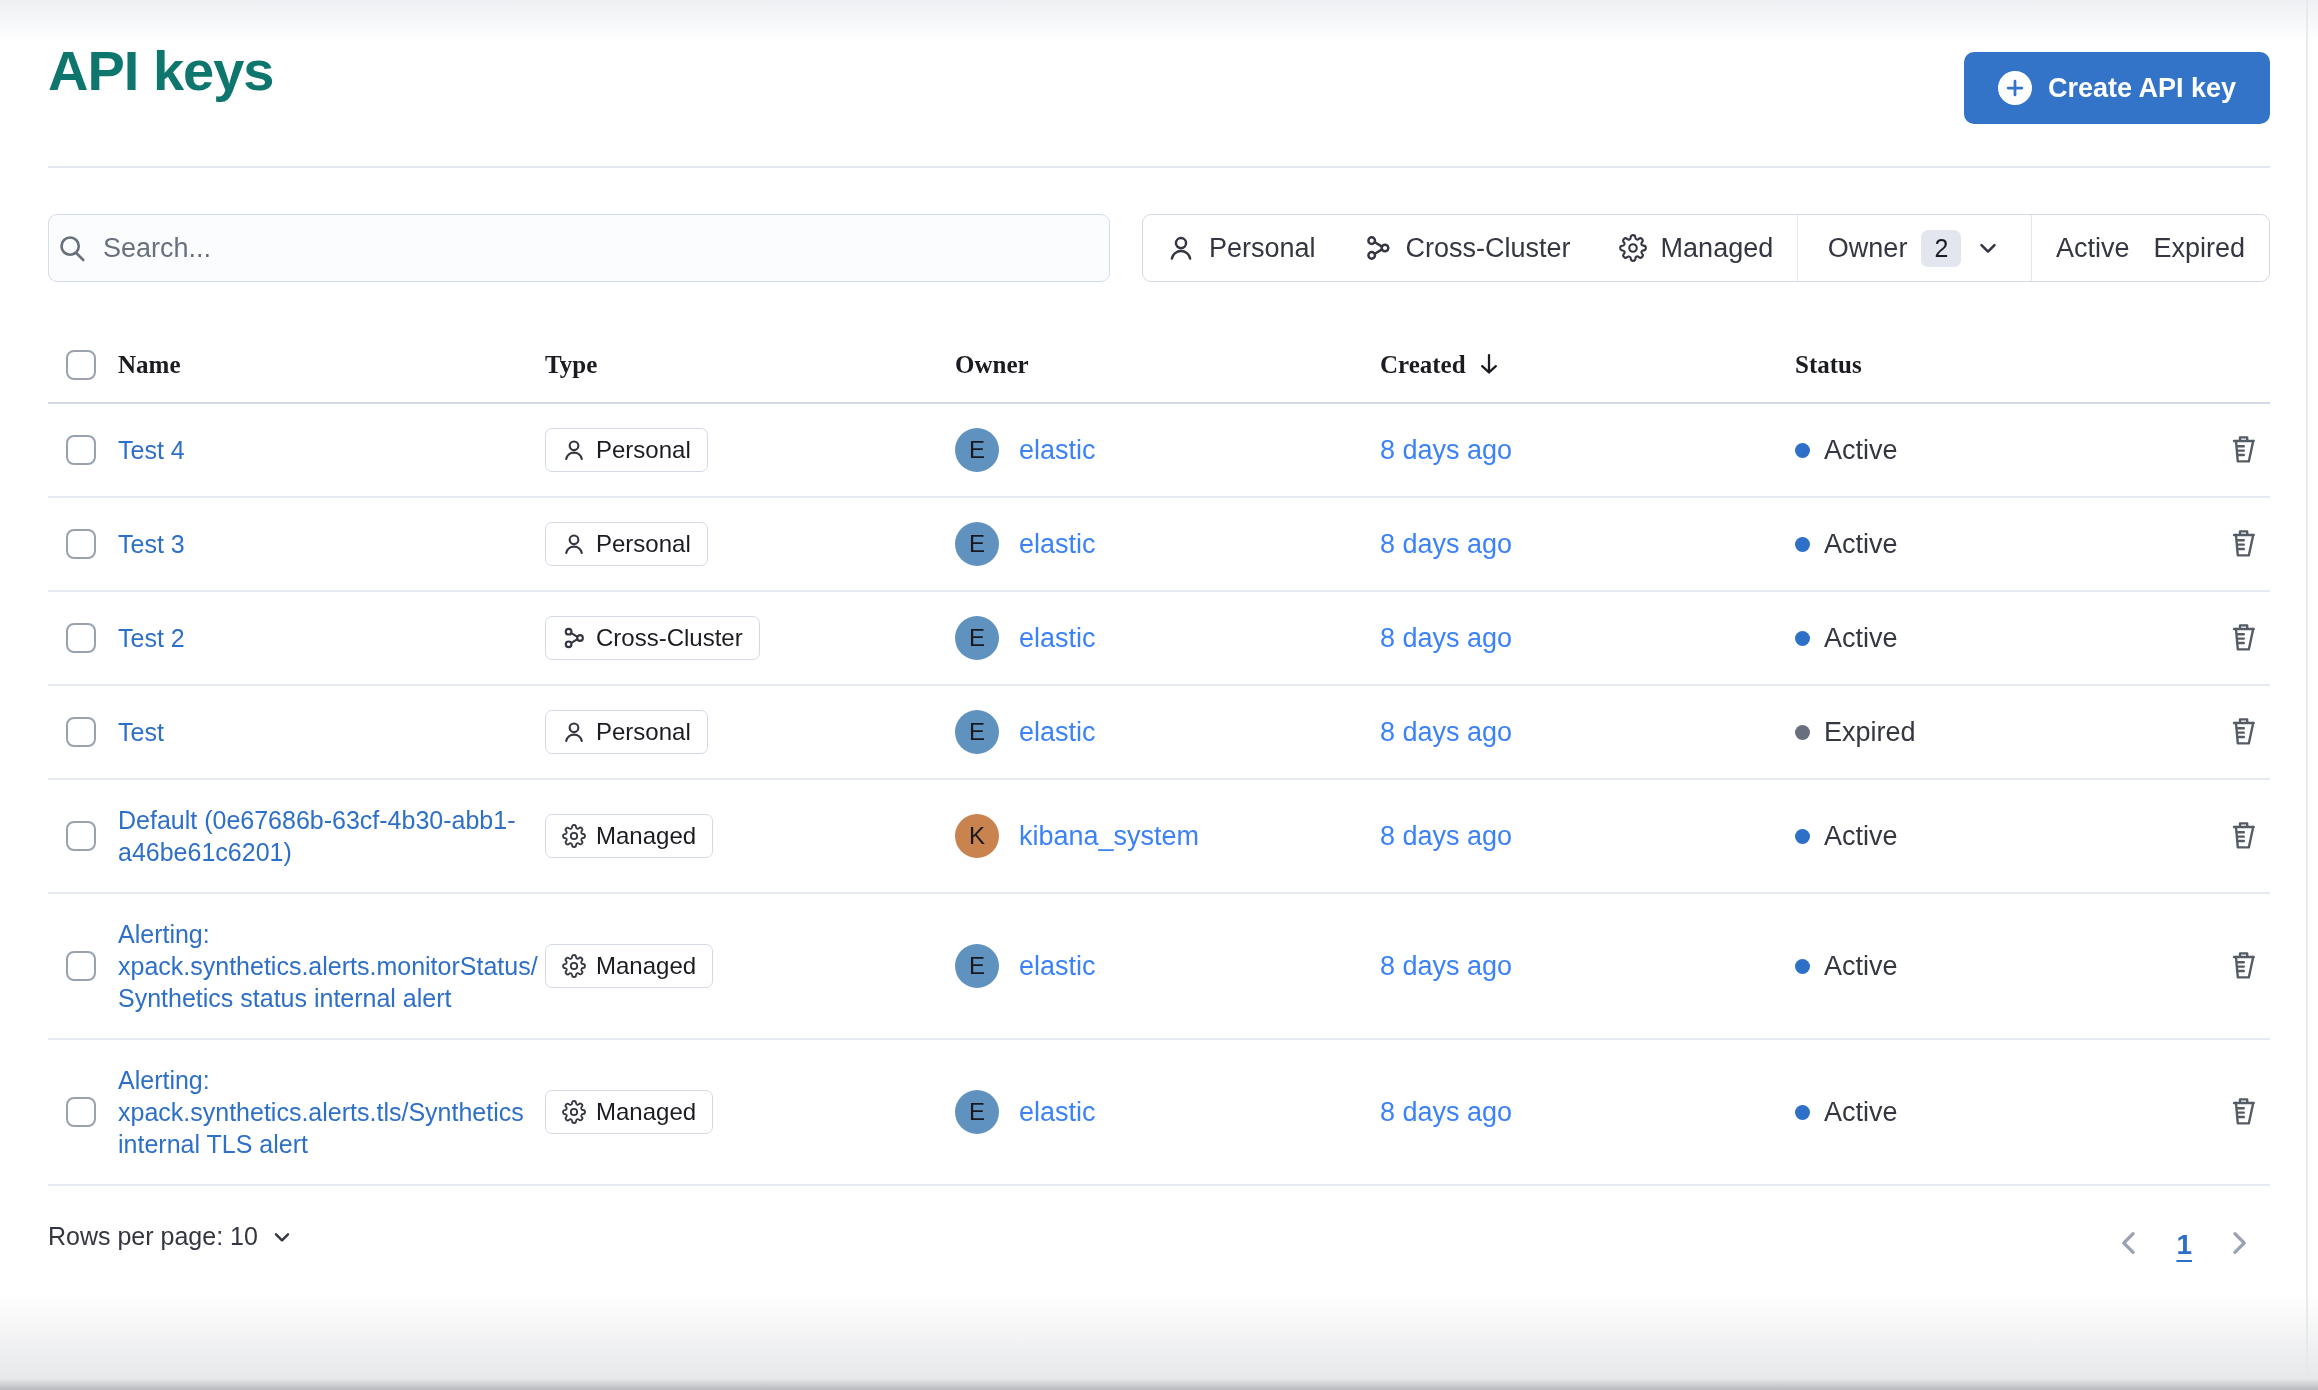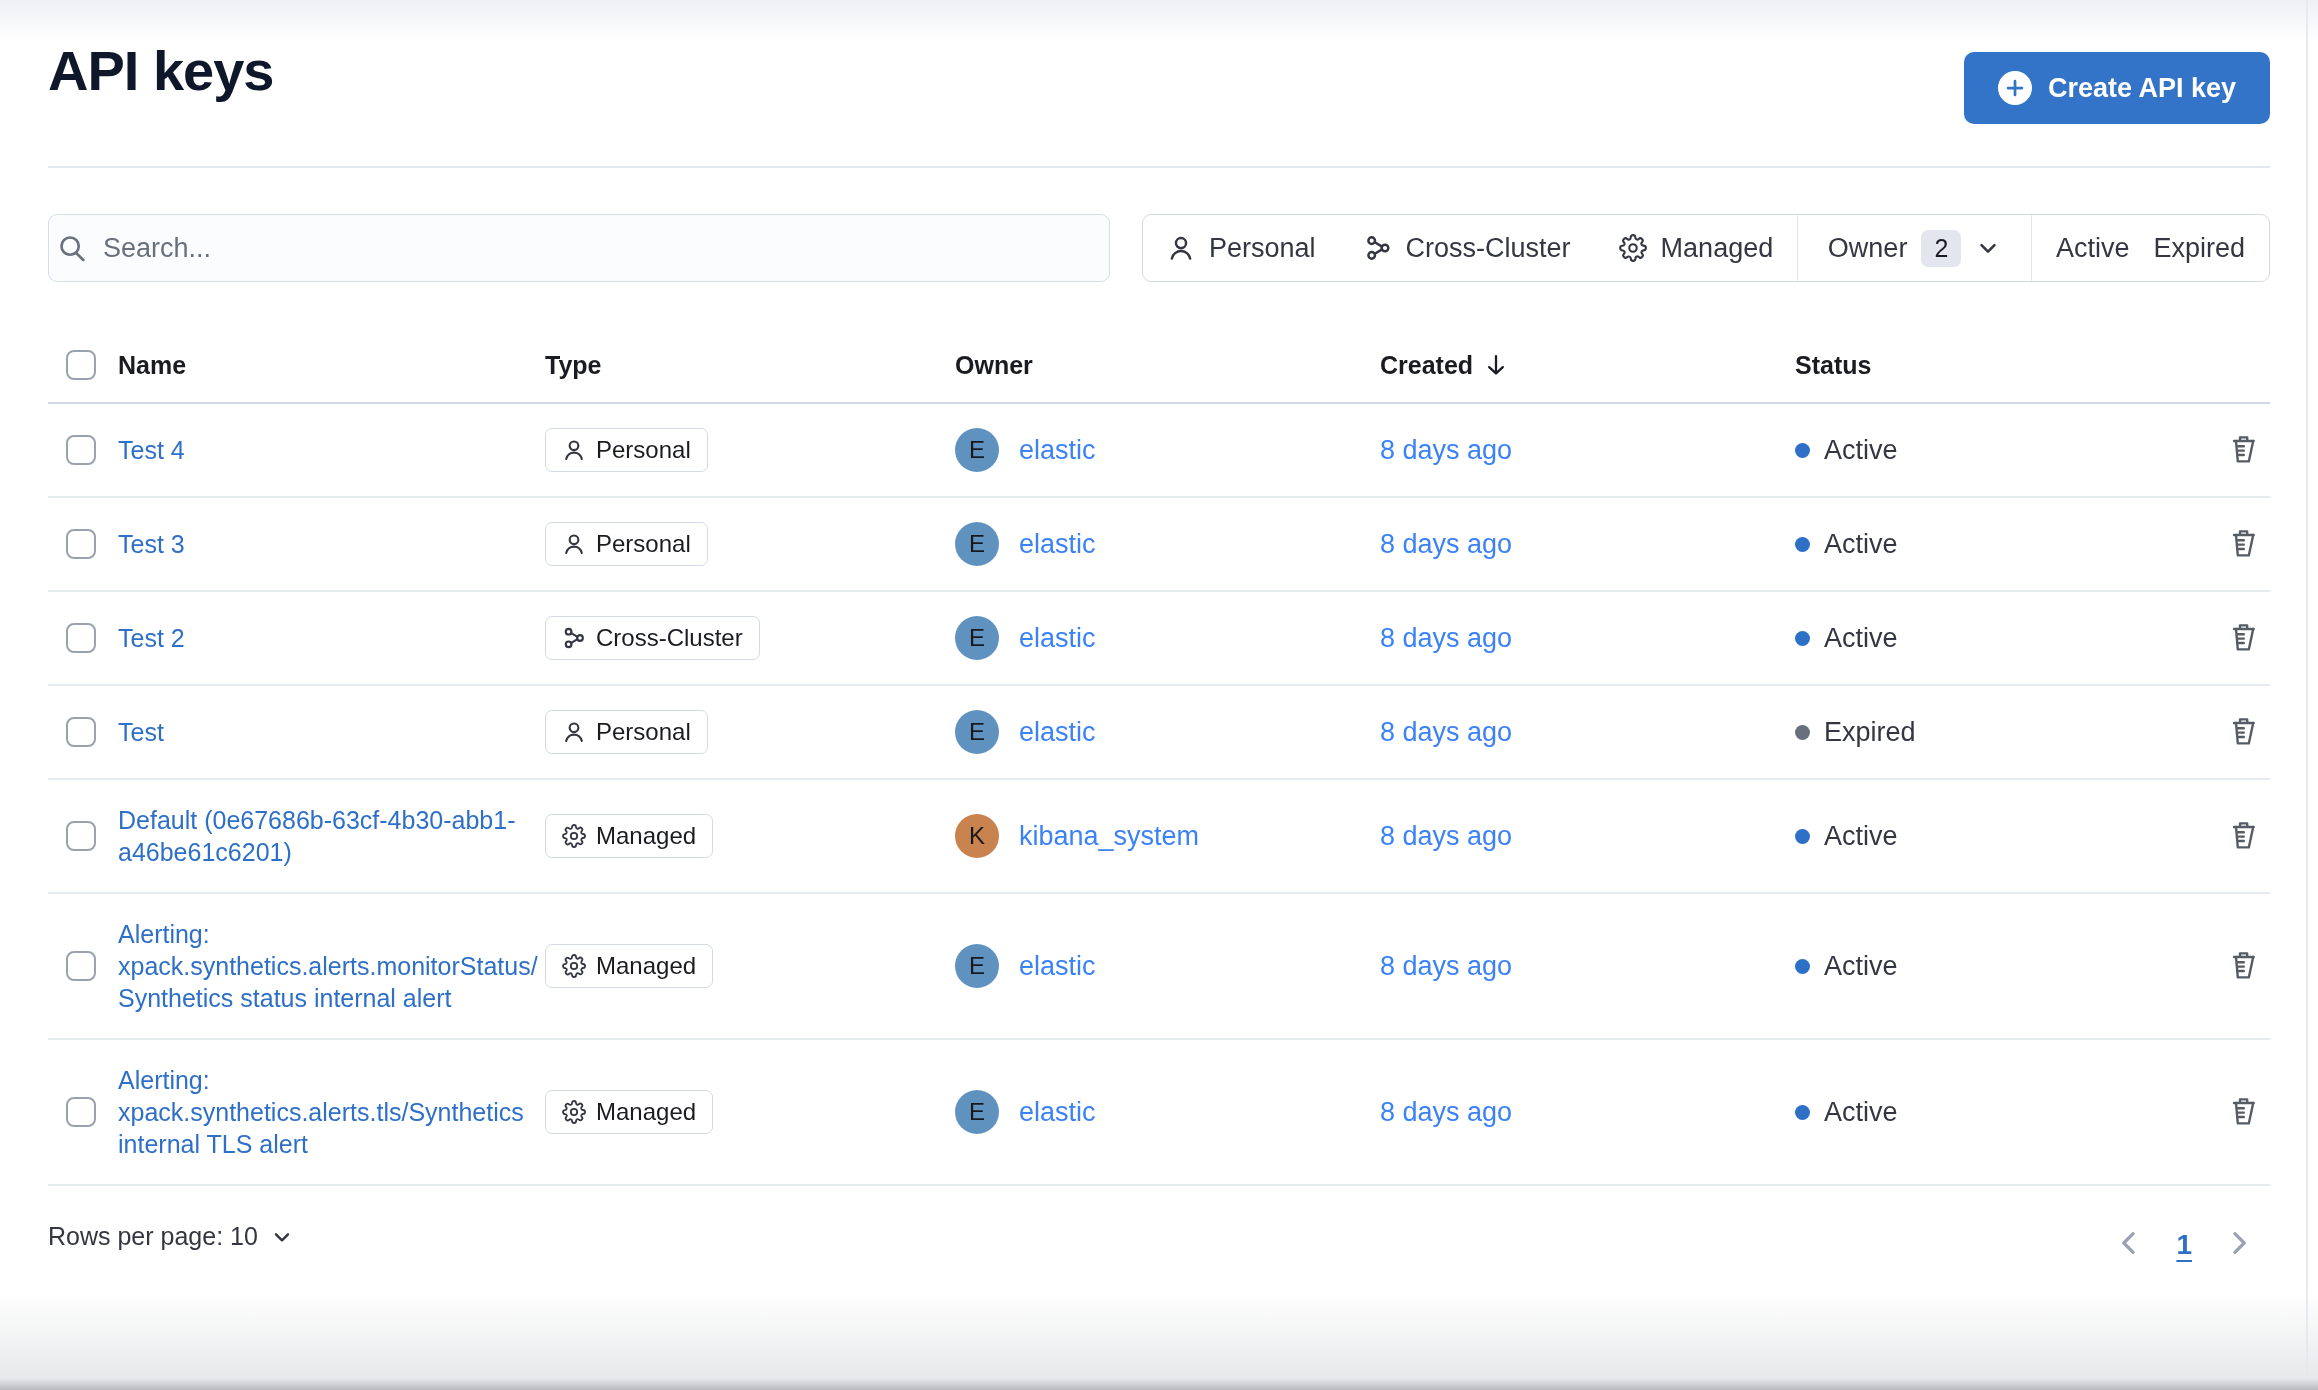--- a/index.html
+++ b/index.html
@@ -7,21 +7,21 @@
     font-family:"Liberation Sans", sans-serif; color:#343741; }
   .page { position:relative; width:2318px; height:1390px; padding:38px 48px 0 48px; }
   .page::before { content:""; position:absolute; left:0; top:0; width:100%; height:42px;
     background:linear-gradient(#eef0f3, rgba(255,255,255,0)); pointer-events:none; }
   .page::after { content:""; position:absolute; left:0; bottom:0; width:100%; height:96px;
     background:linear-gradient(rgba(255,255,255,0), #e7e8ea 88%, #b8babe 100%); pointer-events:none; }
   .right-edge { position:absolute; top:0; right:10px; width:2px; height:100%; background:#e7eaef; }
 
   
   .hdr { display:flex; justify-content:space-between; align-items:flex-start; }
-  h1 { font-size:56px; font-weight:700; color:#0f172a; letter-spacing:-1px; }
+  h1 { font-size:56px; font-weight:700; color:#0f766e; letter-spacing:-1px; }
   .btn-primary { display:flex; align-items:center; gap:16px; background:#3374c9; color:#fff;
     border:none; border-radius:10px; padding:0 34px; height:72px; font-size:27px; font-weight:600;
     font-family:inherit; cursor:pointer; margin-top:14px; }
   .plus-circle { width:34px; height:34px; border-radius:50%; background:#fff; display:flex;
     align-items:center; justify-content:center; }
   .plus-circle svg { stroke:#3374c9; }
   .desc { font-size:28px; margin-top:44px; color:#343741; }
   hr { border:none; border-top:2px solid #e3e8f0; margin-top:42px; }
 
   
@@ -40,21 +40,21 @@
   .fg-divider { width:1px; background:#e3e8f0; margin:0; flex:none; }
   .count-badge { background:#e3e6ef; border-radius:7px; font-size:25px; padding:4px 13px;
     font-weight:500; color:#1a1c21; }
   .chev { stroke:#343741; }
 
   
   .table { margin-top:48px; }
   .thead, .trow { display:grid; grid-template-columns:70px 427px 410px 425px 415px 425px 1fr;
     align-items:center; }
   .thead { border-bottom:2px solid #d3dae6; padding:20px 0 22px 0; }
-  .th { font-size:25px; font-weight:700; color:#1a1c21; display:flex; align-items:center; gap:10px; }
+  .th { font-size:25px; font-weight:700; color:#1a1c21; display:flex; align-items:flex-start; gap:10px;font-family:Liberation Serif, serif; }
   .trow { border-bottom:2px solid #e6eaf1; padding:24px 0; }
   .cell-check { display:flex; justify-content:flex-start; padding-left:18px; }
   .checkbox { width:30px; height:30px; border:2px solid #9aa2af; border-radius:8px; background:#fff;
     cursor:pointer; }
   .name-link { font-size:25px; color:#2e6fc7; text-decoration:none; font-weight:500;
     line-height:1.28; display:inline-block; max-width:420px; overflow-wrap:break-word; word-break:break-word; }
   .type-badge { display:inline-flex; align-items:center; gap:10px; border:1px solid #d3dae6;
     background:#fff; border-radius:7px; padding:7px 16px; font-size:24px; font-weight:500; color:#1a1c21; }
   .type-badge svg { display:none; stroke:#343741; }
   .type-badge[data-icon="person"] svg.icon-person { display:block; }

